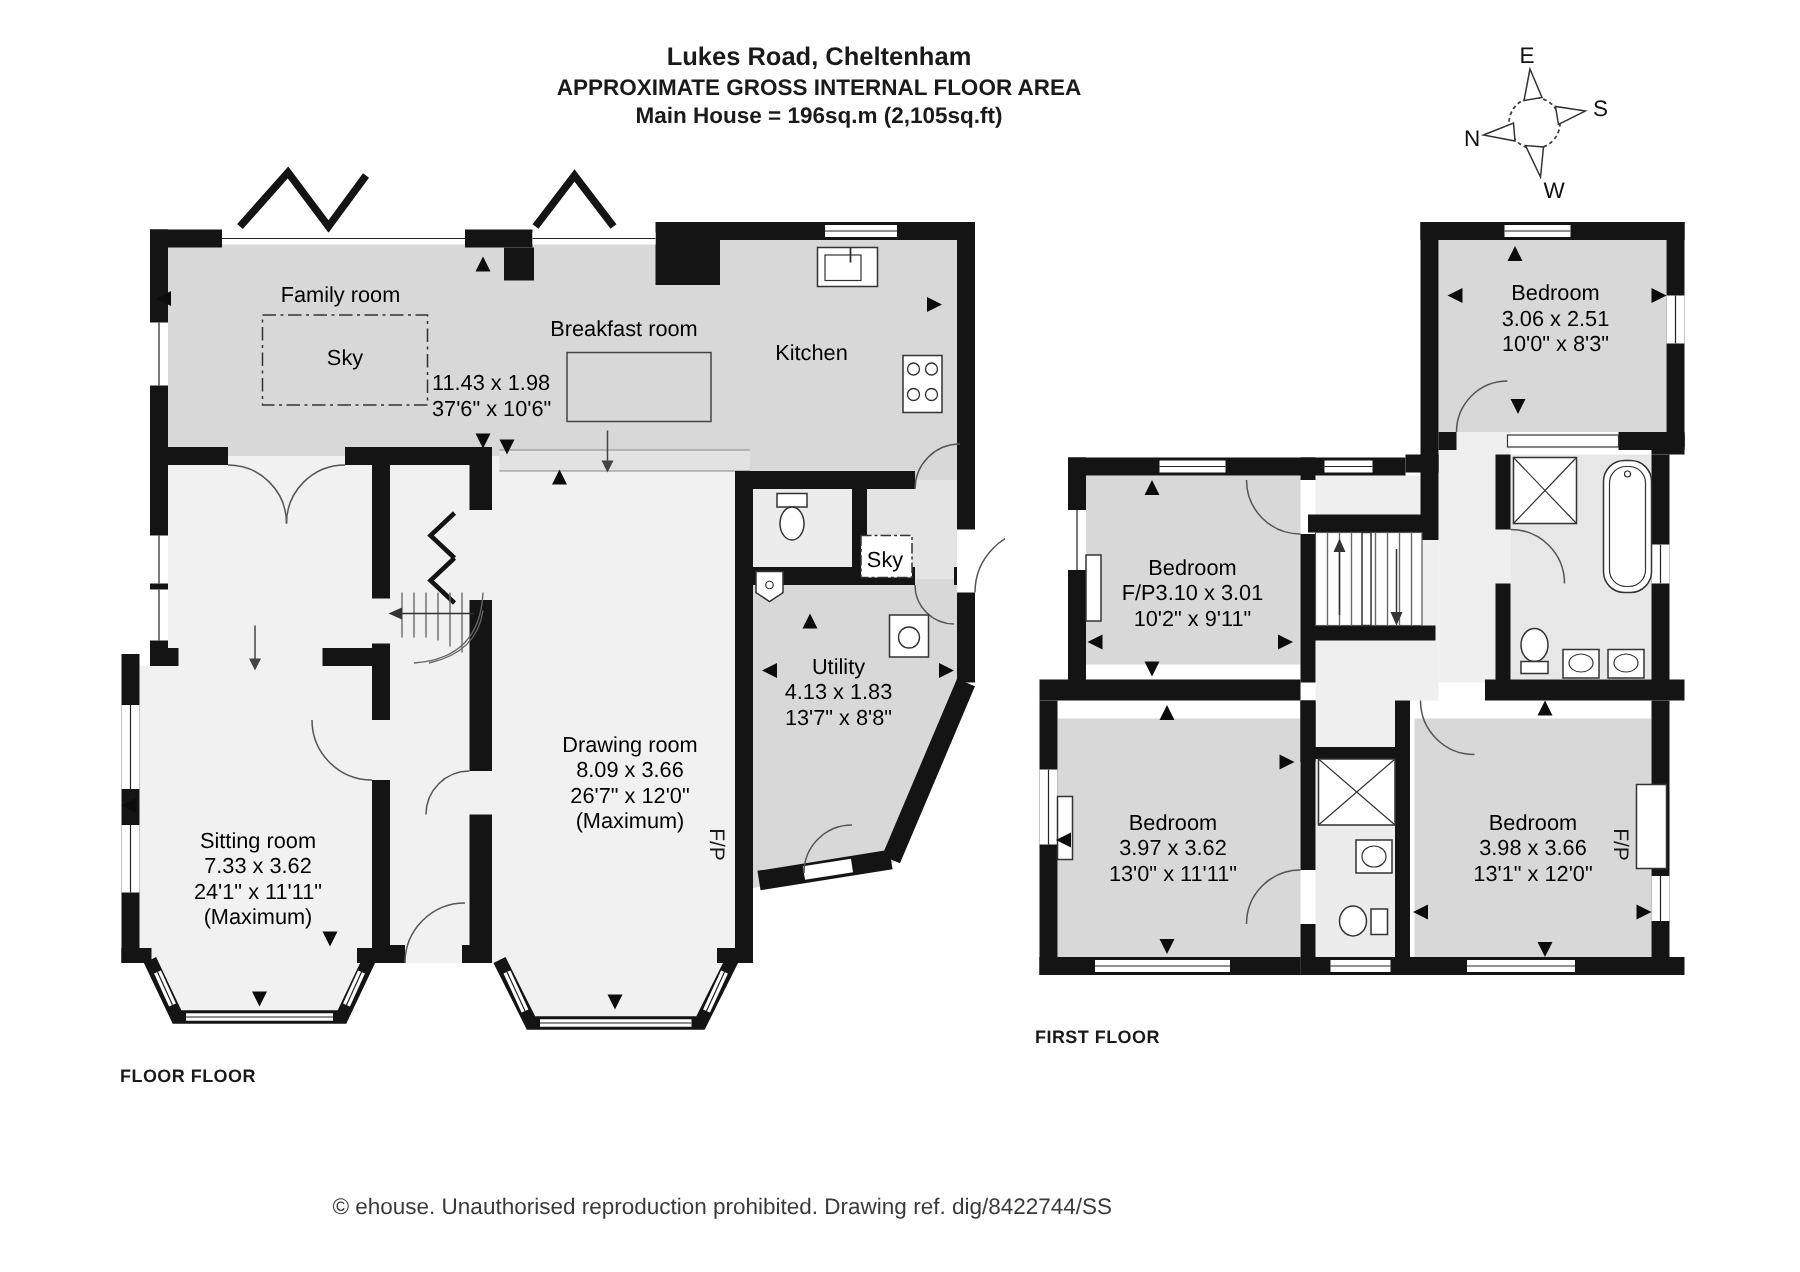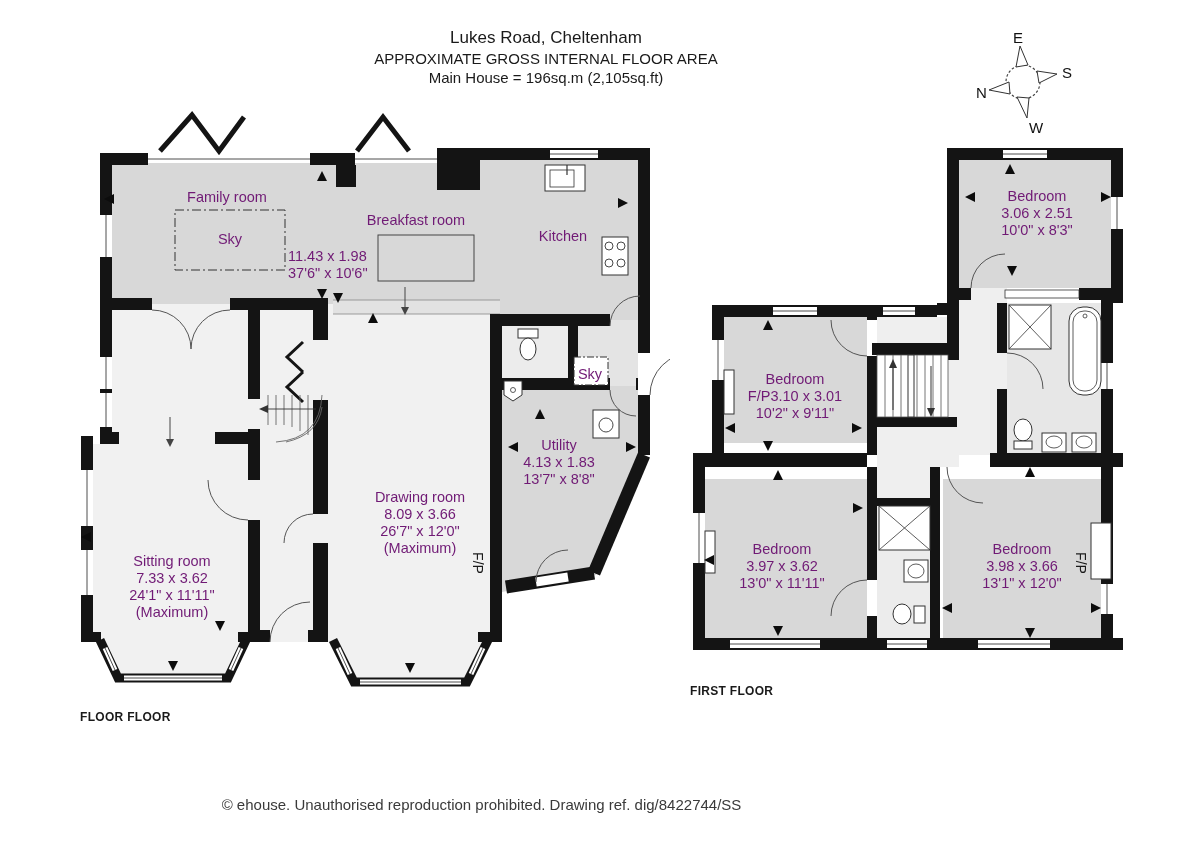--- a/index.html
+++ b/index.html
@@ -1,24 +1,24 @@
 <!DOCTYPE html>
 <html><head>
 <meta charset="utf-8">
 <style>
   html,body{margin:0;padding:0}
   body{width:1200px;height:848px;background:#fff;position:relative;overflow:hidden;
        font-family:"Liberation Sans",sans-serif;color:#1a1a1a;}
   .abs{position:absolute}
-  .hdr{position:absolute;left:0;width:1092px;text-align:center;font-weight:normal}
+  .hdr{position:absolute;left:0;width:1092px;text-align:center;font-weight:bold}
   .hdr1{top:28px;font-size:17px}
   .hdr2{top:50px;font-size:15px}
   .hdr3{top:69px;font-size:15px}
   .lbl{position:absolute;text-align:center;transform:translateX(-50%);
-       font-size:14.5px;line-height:17px;white-space:nowrap;color:#701a75}
+       font-size:14.5px;line-height:17px;white-space:nowrap;color:#000000}
   .lbl span{display:block}
   .lbl .row{display:flex;justify-content:center}
   .lbl .row span{display:inline}
   .leftal{transform:none;text-align:left}
   .floor-title{position:absolute;font-weight:bold;font-size:12px;letter-spacing:.3px;white-space:nowrap}
   .fpv{position:absolute;transform:translate(-50%,-50%) rotate(90deg);font-size:14px;white-space:nowrap}
   .footer{position:absolute;left:0;width:963px;top:796px;text-align:center;font-size:15px;color:#3a3a3a}
   .compass-letter{position:absolute;font-size:15px;color:#111}
   svg{position:absolute}
 </style>
@@ -397,21 +397,21 @@
 <div class="lbl" style="left:230px;top:231px">
   <span>Sky</span>
 </div>
 <div class="lbl" style="left:416px;top:212px">
   <span>Breakfast  room</span>
 </div>
 <div class="lbl leftal" style="left:288px;top:248px">
   <span>11.43 x 1.98</span>
   <span>37'6" x 10'6"</span>
 </div>
-<div class="lbl" style="left:563px;top:228px">
+<div class="lbl" style="left:541px;top:228px">
   <span>Kitchen</span>
 </div>
 <div class="lbl" style="left:590px;top:366px">
   <span>Sky</span>
 </div>
 <div class="lbl" style="left:559px;top:437px">
   <span>Utility</span>
   <span>4.13 x 1.83</span>
   <span>13'7" x 8'8"</span>
 </div>

